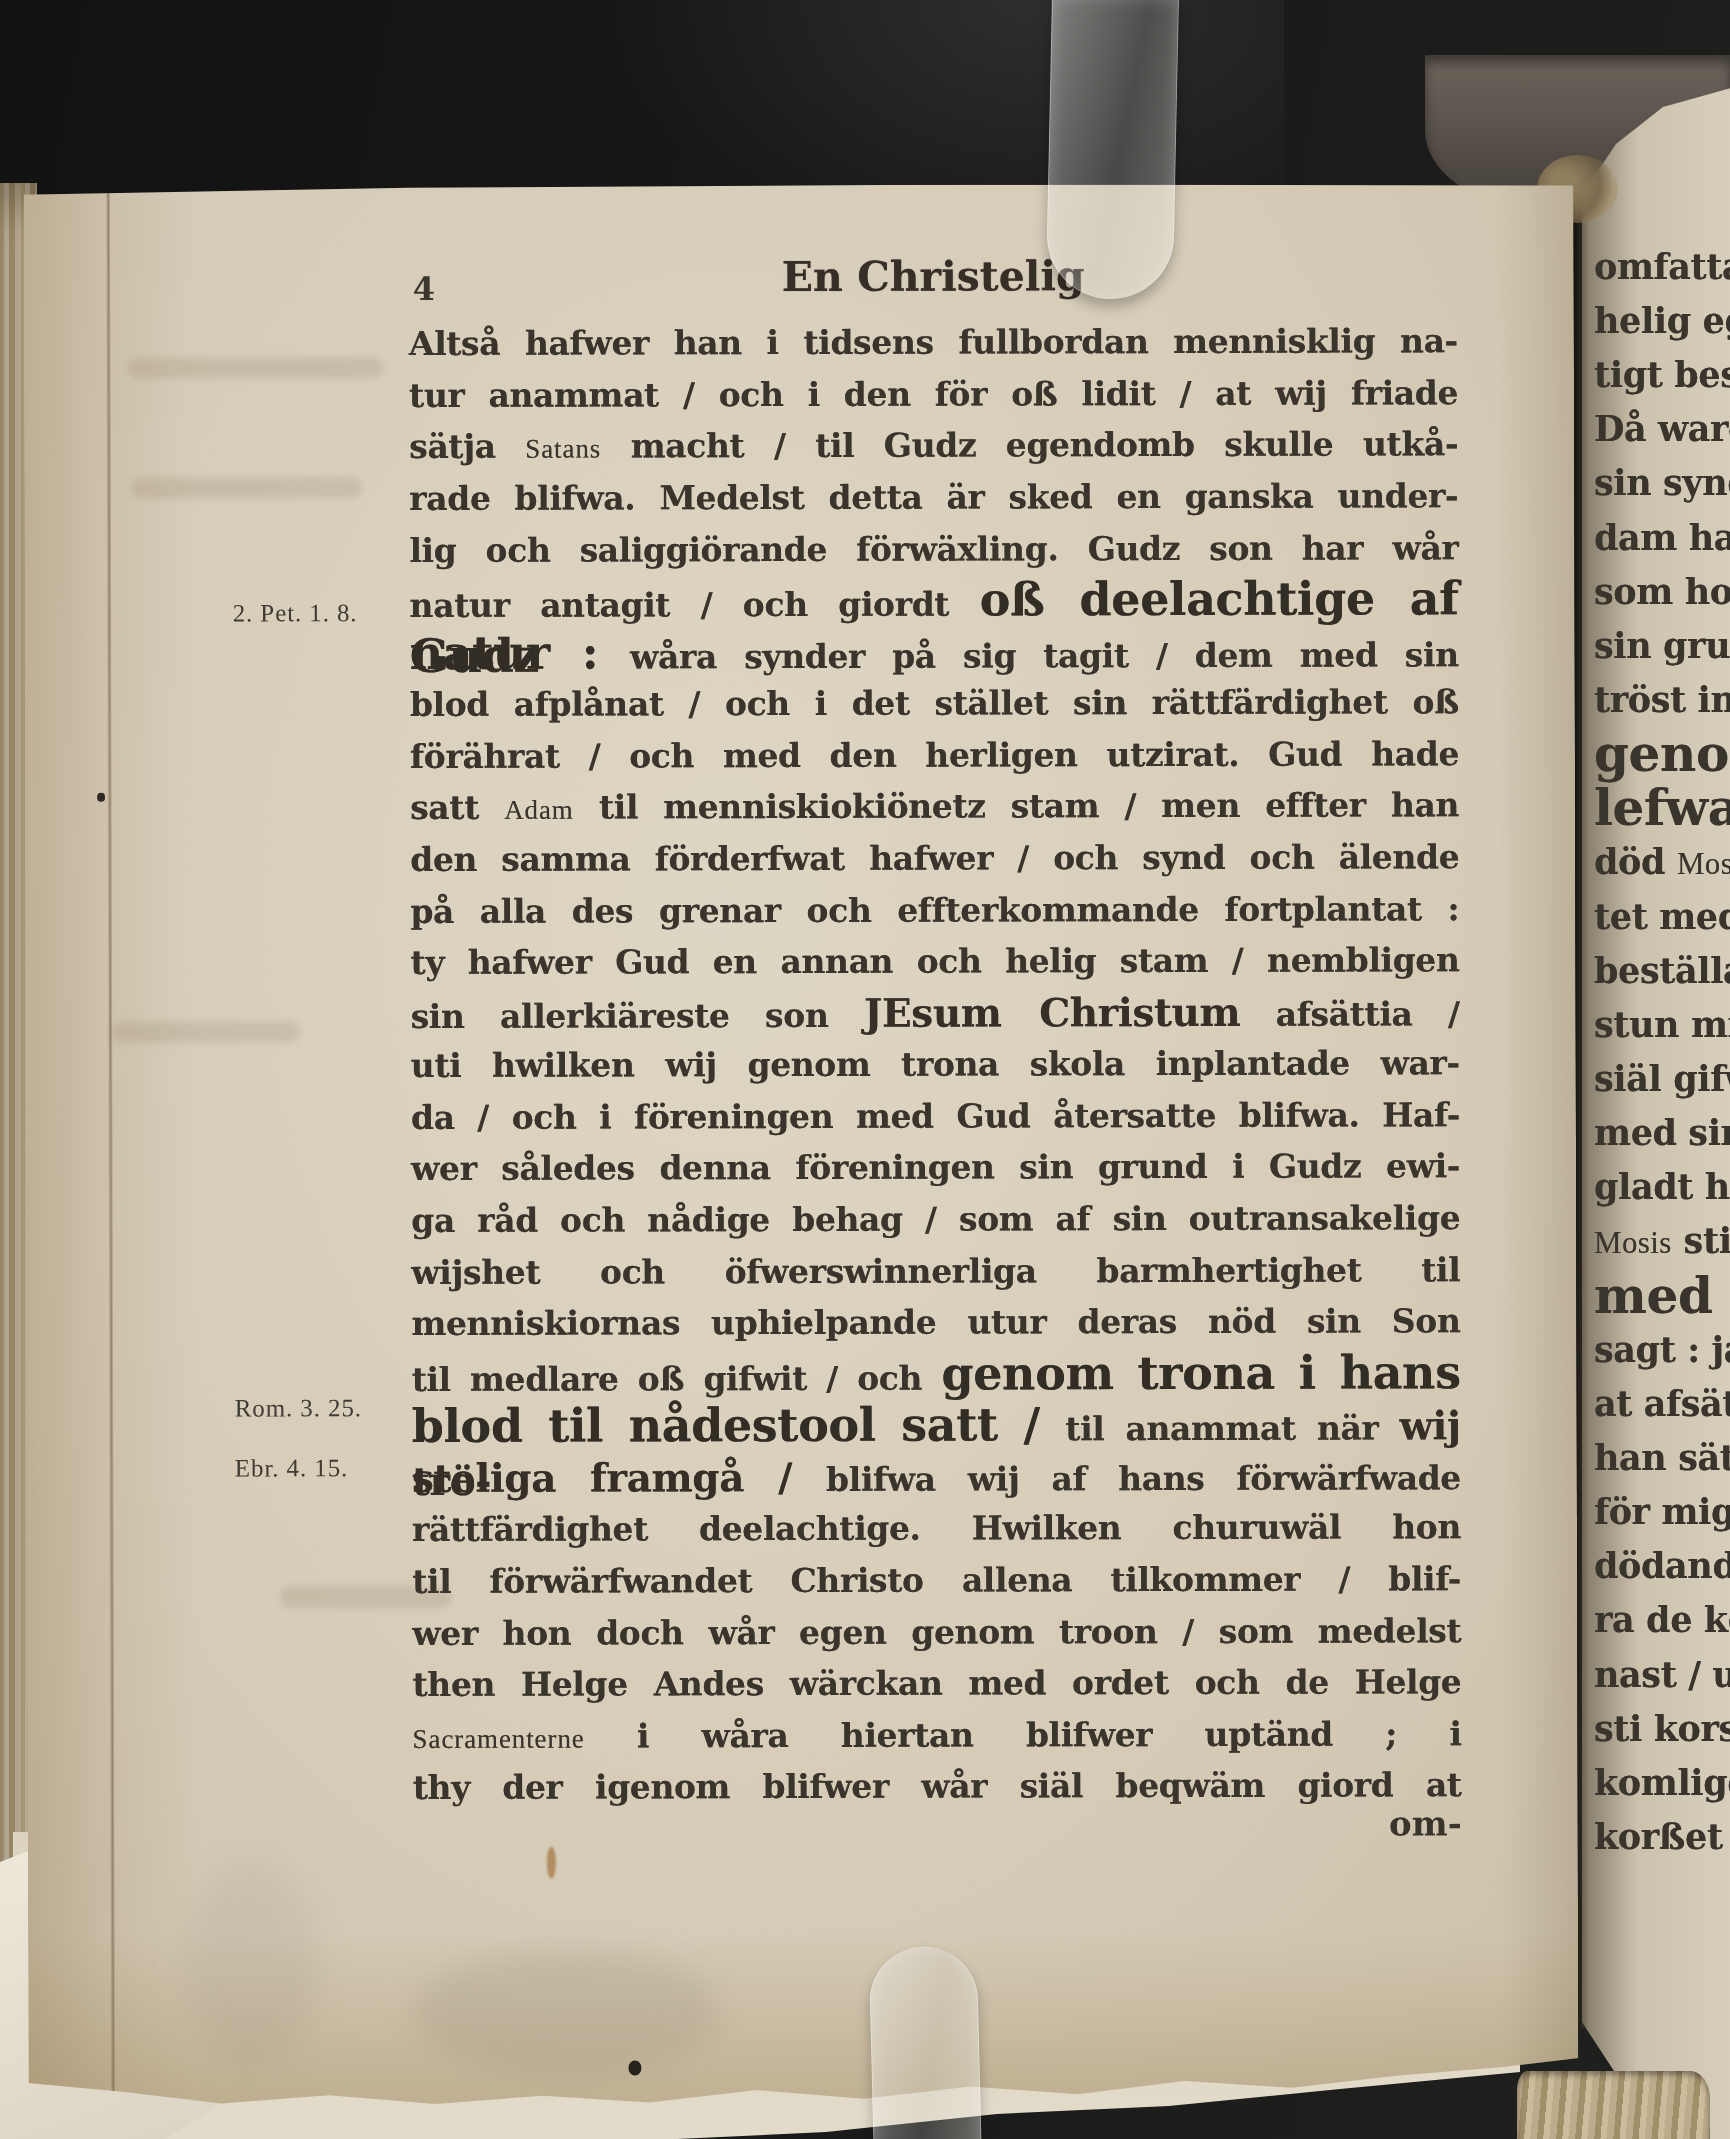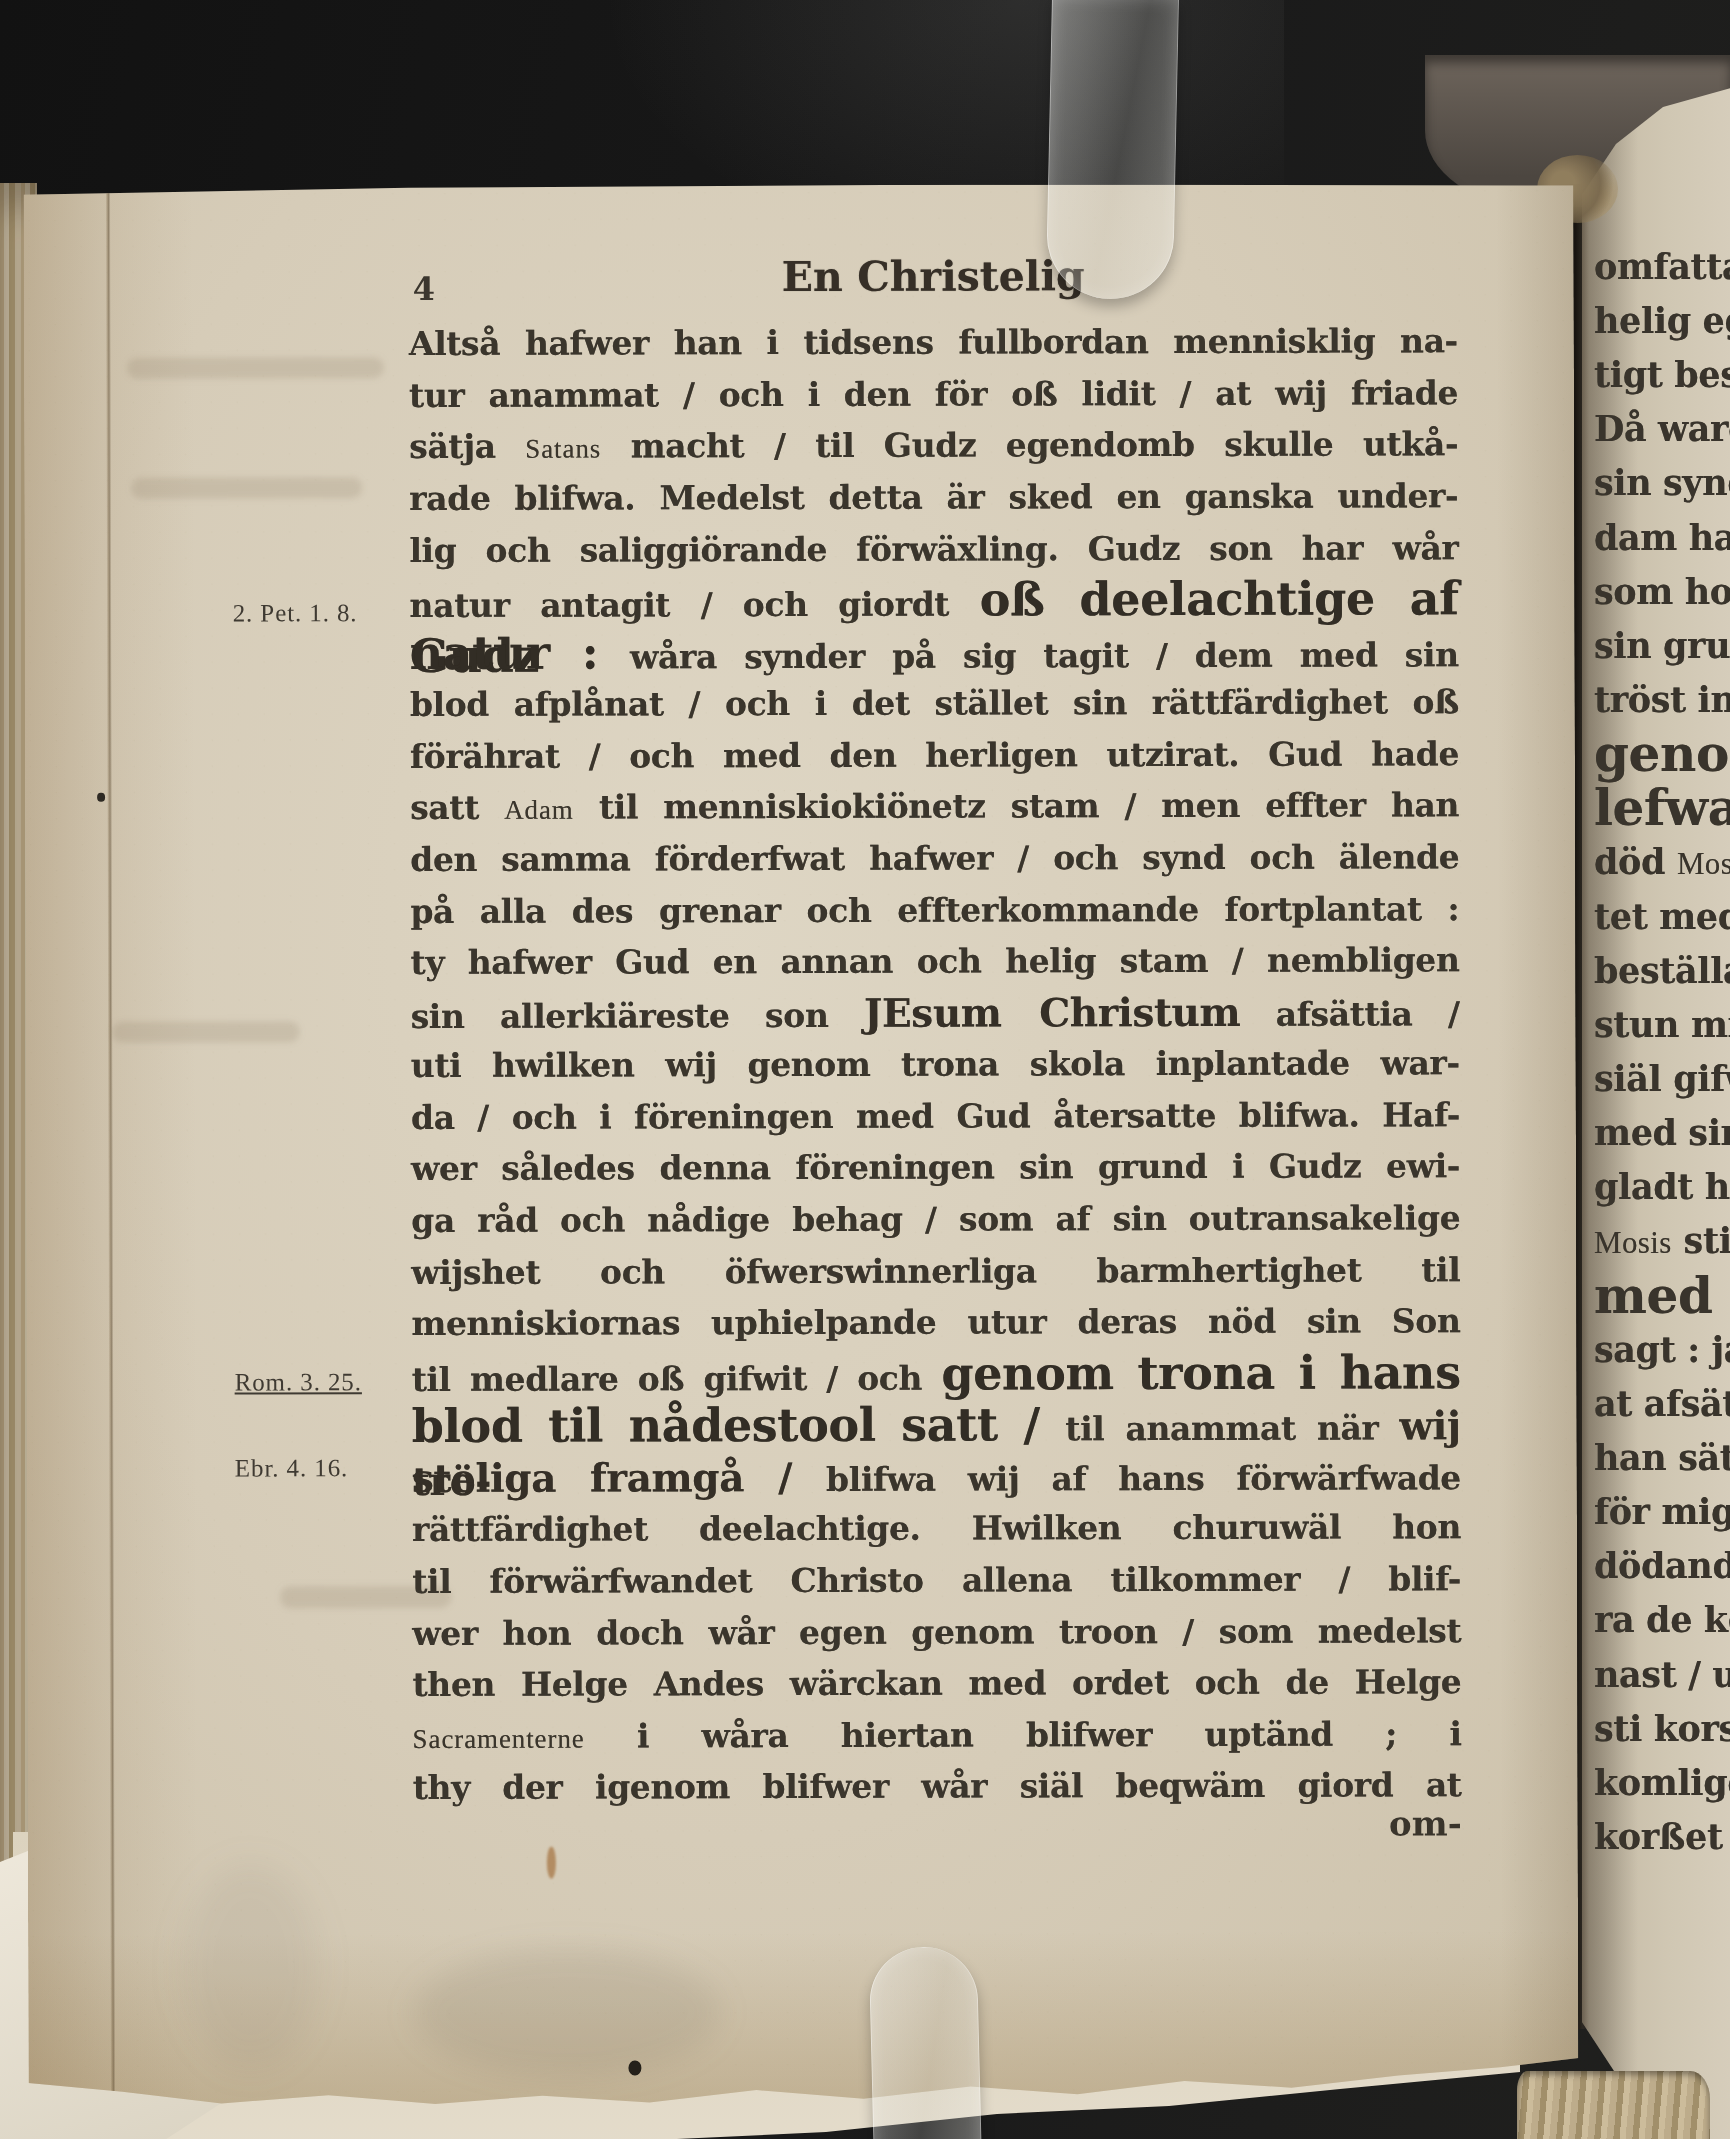--- a/index.html
+++ b/index.html
@@ -129,22 +129,22 @@
     <div class="ghost" style="left:253px;top:1400px;width:171px;height:22px;"></div>
     <div class="blotch" style="left:385px;top:1763px;width:308px;height:128px;background:rgba(108,102,86,.12);filter:blur(14.6px);"></div>
     <div class="blotch" style="left:154px;top:1678px;width:137px;height:205px;background:rgba(108,102,86,.09);filter:blur(16.3px);"></div>
     <div class="speck" style="left:600px;top:1875px;width:13px;height:15.4px;background:#25211b;"></div>
     <div class="speck" style="left:519px;top:1661px;width:9.4px;height:32px;background:rgba(150,88,28,.55);filter:blur(0.9px);"></div>
     <div class="speck" style="left:72px;top:606px;width:7.7px;height:8.6px;background:#2e2a24;"></div>
 
     <div class="pagenum">4</div>
     <div class="rhead">En Christelig</div>
     <div class="note" style="top:413px;">2. Pet. 1. 8.</div>
-    <div class="note" style="top:1182px;text-decoration:underline;">Rom. 3. 25.</div>
-    <div class="note" style="top:1268px;">Ebr. 4. 16.</div>
+    <div class="note" style="top:1208px;">Rom. 3. 25.</div>
+    <div class="note" style="top:1268px;">Ebr. 4. 15.</div>
     <div class="catch">om-</div>
   <div class="tline" style="top: 132px;"><span class="seg-n">Altså hafwer han i tidsens fullbordan mennisklig na-</span></div>
       <div class="tline" style="top: 184px;"><span class="seg-n">tur anammat / och i den för oß lidit / at wij friade</span></div>
       <div class="tline" style="top: 235px;"><span class="seg-n">sätja </span><span class="seg-ant">Satans</span><span class="seg-n"> macht / til Gudz egendomb skulle utkå-</span></div>
       <div class="tline" style="top: 287px;"><span class="seg-n">rade blifwa.  Medelst detta är sked en ganska under-</span></div>
       <div class="tline" style="top: 339px;"><span class="seg-n">lig och saliggiörande förwäxling.  Gudz son har wår</span></div>
       <div class="tline" style="top: 390px;"><span class="seg-n">natur antagit / och giordt </span><span class="seg-big">oß deelachtige af Gudz</span></div>
       <div class="tline" style="top: 442px;"><span class="seg-big">natur : </span><span class="seg-n">wåra synder på sig tagit / dem med sin</span></div>
       <div class="tline" style="top: 493px;"><span class="seg-n">blod afplånat / och i det stället sin rättfärdighet oß</span></div>
       <div class="tline" style="top: 545px;"><span class="seg-n">förährat / och med den herligen utzirat.  Gud hade</span></div>

